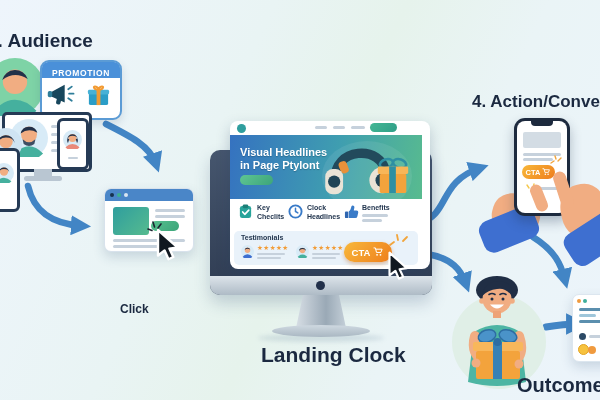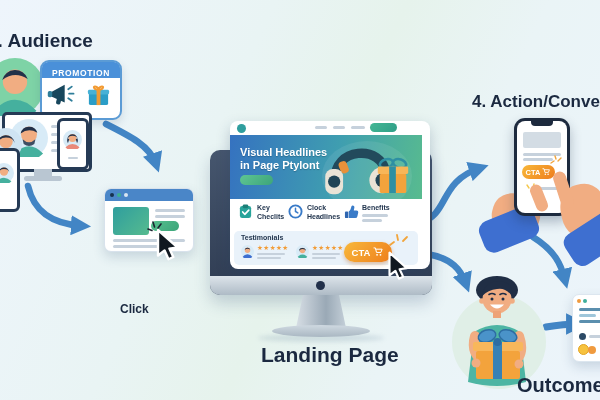--- a/index.html
+++ b/index.html
@@ -216,21 +216,21 @@
       </svg>
     </div>
   </div>
 
   <svg class="abs" viewBox="0 0 22 16" width="22" height="16" style="left:388px;top:233px;z-index:5;">
     <path d="M2,12 L6,9 M9,2 L10,7 M19,4 L15,8" stroke="#f2a53c" stroke-width="1.8" stroke-linecap="round" fill="none"></path>
   </svg>
   <svg class="abs" viewBox="0 0 20 24" width="27" height="32" style="left:384px;top:250px;z-index:5;">
     <path d="M4,2 L4,19 L8.4,15.6 L11,21.5 L14.2,20 L11.6,14.4 L17,13.6 Z" fill="#101820" stroke="#fff" stroke-width="1.6" stroke-linejoin="round"></path>
   </svg>
-  <div class="abs h" style="left:261px;top:343px;font-size:21px;z-index:2;">Landing Page</div>
+  <div class="abs h" style="left:261px;top:343px;font-size:21px;z-index:2;">Landing Clock</div>
 
   <div class="abs h" style="left:472px;top:92px;font-size:17px;z-index:2;">4. Action/Conversion</div>
 
   <div class="abs" style="left:492px;top:194px;width:48px;height:42px;background:#f1ad82;border-radius:45%;transform:rotate(15deg);z-index:2;"></div>
   <div class="abs" style="left:480px;top:213px;width:58px;height:33px;background:#3e6fd0;border-radius:10px;transform:rotate(-22deg);z-index:3;"></div>
 
   <div class="abs" style="left:514px;top:118px;width:56px;height:98px;background:#1d2a3e;border-radius:11px;box-shadow:0 6px 12px rgba(30,50,80,.3);z-index:4;">
     <div class="abs" style="left:3px;top:3px;width:50px;height:92px;background:#fff;border-radius:8px;overflow:hidden;">
       <div class="abs" style="left:14px;top:0;width:22px;height:5px;background:#1d2a3e;border-radius:0 0 4px 4px;"></div>
       <div class="abs" style="left:6px;top:11px;width:38px;height:16px;background:#d3dce4;border-radius:2px;"></div>

